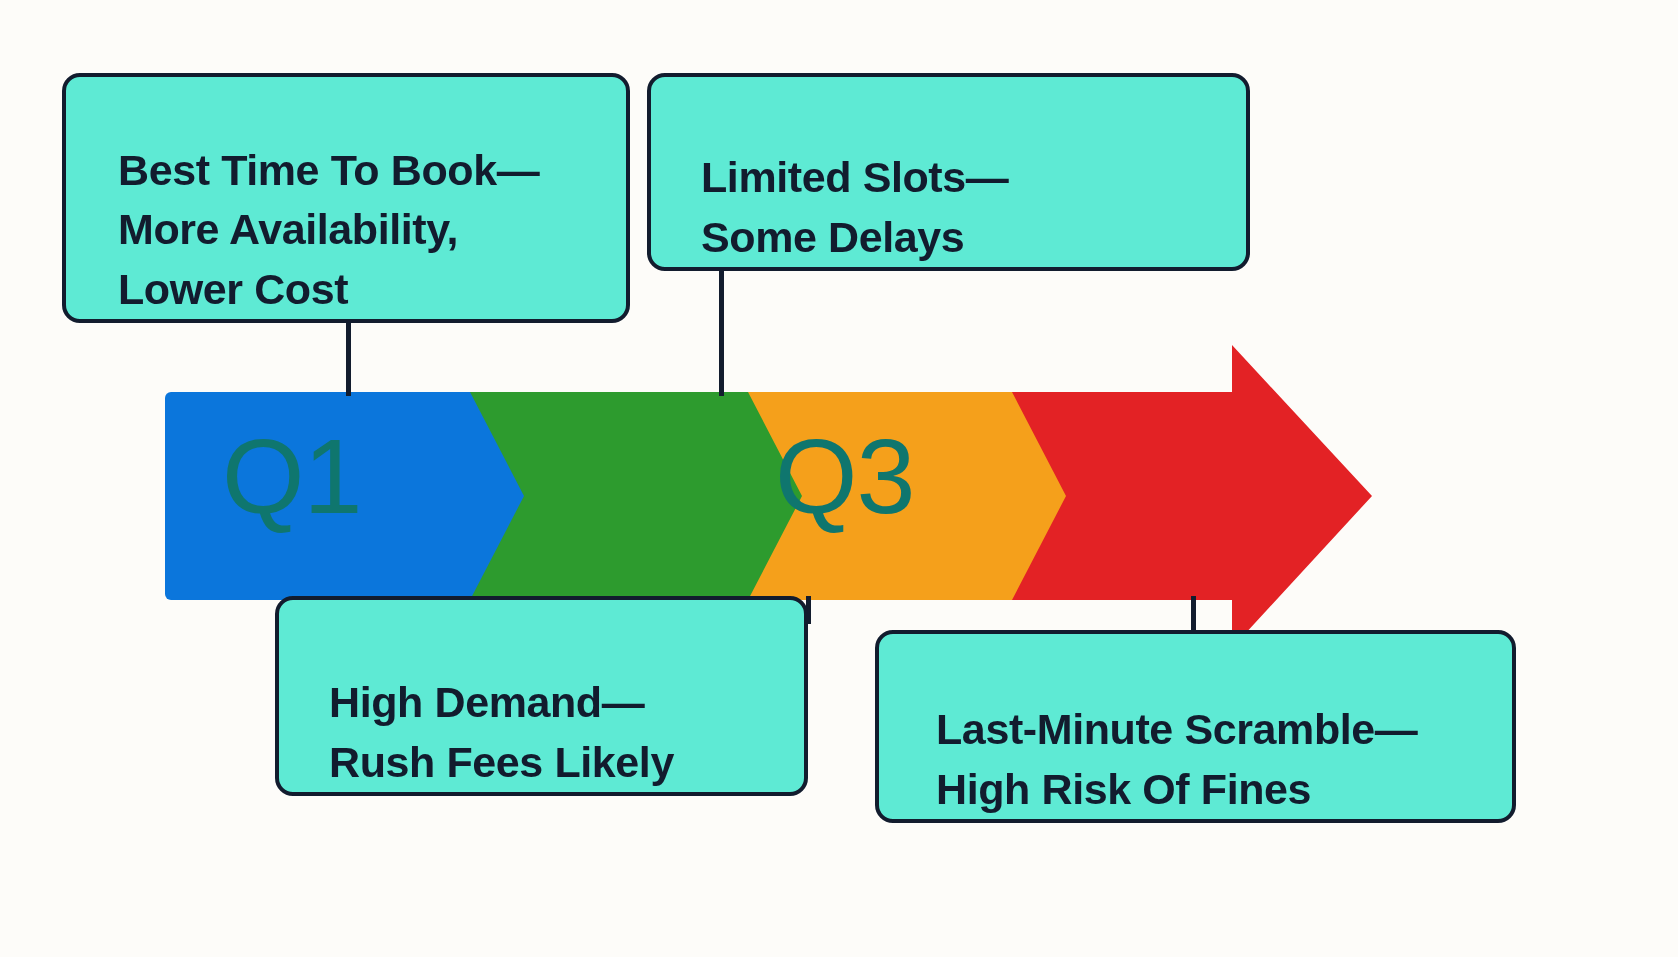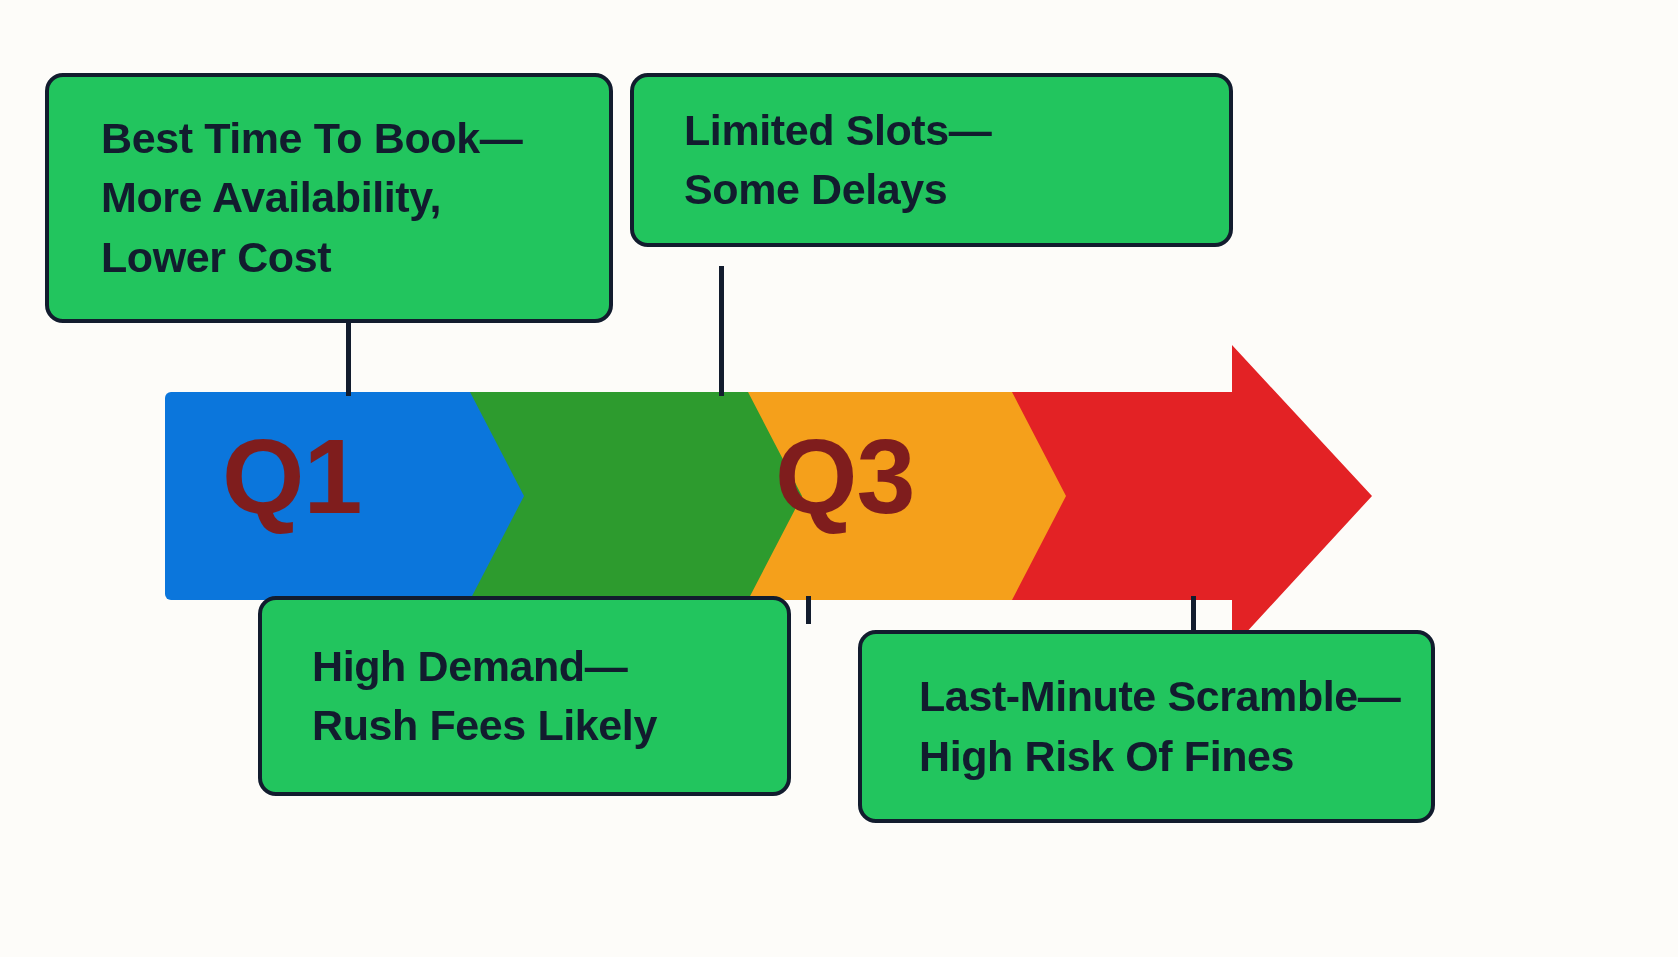--- a/index.html
+++ b/index.html
@@ -15,46 +15,47 @@
     width: 1678px;
     height: 957px;
     background: #FDFCF9;
     overflow: hidden;
   }
 
   
   .callout {
     position: absolute;
     box-sizing: border-box;
-    background: #22c55e;
+    background: #5eead4;
     border: 4px solid #121C2E;
     border-radius: 18px;
     display: flex;
-    align-items: center;
+    align-items: flex-end;
     z-index: 5;
+    margin-left: 17px;
   }
   .callout-text {
     font-weight: 700;
     font-size: 42px;
     line-height: 1.38;
     color: #121C2E;
     letter-spacing: -0.4px;
     white-space: pre-line;
   }
 
   #box-q1 { left: 45px;  top: 73px;  width: 568px; height: 250px; }
   #box-q1 .callout-text { padding-left: 52px; font-size: 43px; }
 
-  #box-q2 { left: 630px; top: 73px;  width: 603px; height: 174px; }
+  #box-q2 { left: 630px; top: 73px;  width: 603px; height: 198px; }
   #box-q2 .callout-text { padding-left: 50px; font-size: 43px; }
 
   #box-q3 { left: 258px; top: 596px; width: 533px; height: 200px; }
   #box-q3 .callout-text { padding-left: 50px; font-size: 43px; }
 
-  #box-q4 { left: 858px; top: 630px; width: 577px; height: 193px; }
+  #box-q4 { left: 858px; top: 630px; width: 641px; height: 193px; }
   #box-q4 .callout-text { padding-left: 57px; font-size: 43px; }
 
   
   .connector {
     position: absolute;
     width: 5px;
     background: #121C2E;
     z-index: 3;
   }
   #conn-q1 { left: 346px;  top: 318px; height: 78px; }
@@ -67,24 +68,24 @@
     position: absolute;
     left: 0;
     top: 0;
     width: 1678px;
     height: 957px;
     z-index: 2;
     pointer-events: none;
   }
   .q-label {
     position: absolute;
-    font-weight: 700;
+    font-weight: 400;
     font-size: 106px;
     line-height: 1;
-    color: #7f1d1d;
+    color: #0f766e;
     letter-spacing: -1px;
     z-index: 4;
     top: 423px;
   }
   #qlabel-0 { left: 222px; }
   #qlabel-1 { left: 500px; }
   #qlabel-2 { left: 775px; }
   #qlabel-3 { left: 1060px; }
 </style>
 </head>

